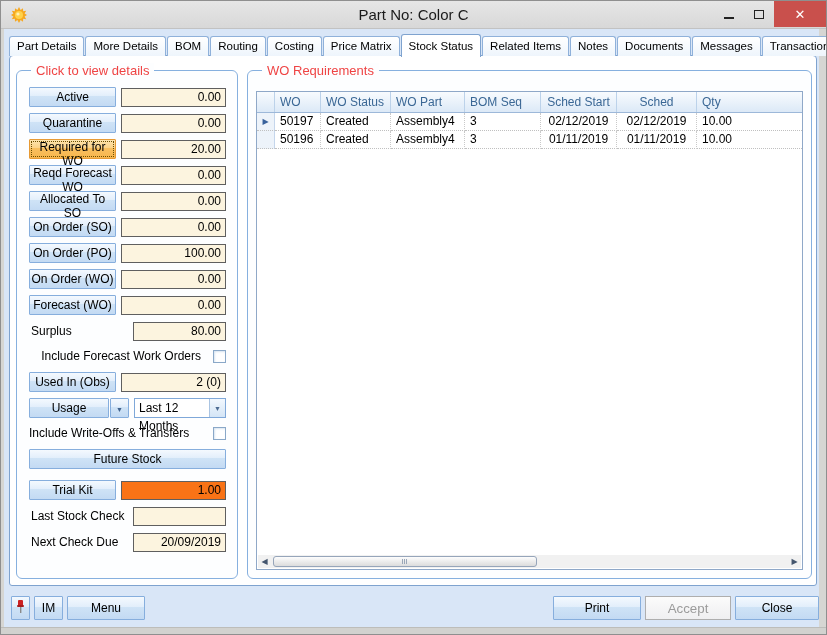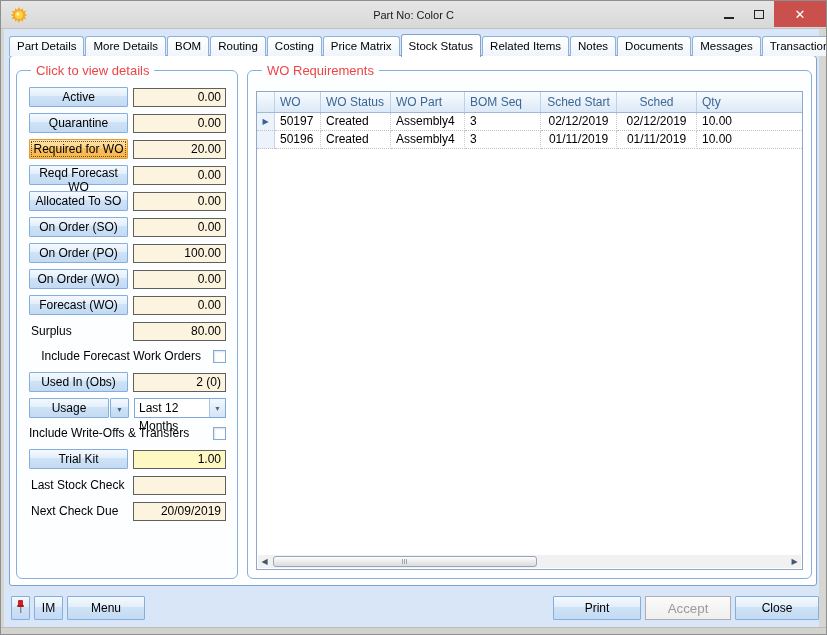--- a/index.html
+++ b/index.html
@@ -7,21 +7,21 @@
   body { font-family:"Liberation Sans", sans-serif; font-size:12px; color:#000; }
 
   .window { position:relative; width:827px; height:635px; background:#d9e6f7;
             border:1px solid #8f8f8f; overflow:hidden; }
 
   
   .titlebar { position:absolute; left:0; top:0; right:0; height:28px;
               background:linear-gradient(#e6e6e6,#d8d8d8); border-bottom:1px solid #c2c2c2;
               display:flex; align-items:center; }
   .app-icon { position:absolute; left:10px; top:6px; width:16px; height:16px; }
-  .win-title { flex:1; text-align:center; font-size:11px; color:#1a1a1a; }
+  .win-title { flex:1; text-align:center; font-size:15px; color:#1a1a1a; }
   .win-controls { position:absolute; right:0; top:0; height:28px; display:flex; align-items:flex-start; }
   .wc { width:30px; height:26px; display:flex; align-items:center; justify-content:center;
         font-size:12px; color:#222; cursor:default; }
   .wc.min span { display:block; width:10px; height:0; border-bottom:2px solid #222; margin-top:8px; }
   .wc.max span { display:block; width:10px; height:9px; border:1.5px solid #222; }
   .wc.close { width:52px; height:26px; background:#c9504c; color:#fff; font-size:13px; }
 
   
   .frame-left  { position:absolute; left:0; top:28px; bottom:0; width:3px; background:#d6d6d3; }
   .frame-right { position:absolute; right:0; top:28px; bottom:0; width:7px; background:#d6d6d3; }
@@ -46,25 +46,25 @@
   .gb-left  { left:6px;  top:14px; width:222px; height:509px; padding:16px 11px 0 12px; }
   .gb-right { left:237px; top:14px; width:565px; height:509px; }
   .gb-label { position:absolute; top:-8px; left:14px; padding:0 5px; background:#fdfeff;
               color:#ef4444; font-size:13px; }
 
   
   .d-row { display:flex; align-items:center; height:20px; margin-bottom:6px; }
   .xbtn { font-family:inherit; font-size:12px; color:#000; text-align:center; cursor:default;
           background:linear-gradient(to bottom,#f4f9fe 0%,#e2eefb 45%,#cfe3f6 46%,#c3daf3 100%);
           border:1px solid #86aedd; border-radius:1px; height:20px; }
-  .lbl-btn { width:99px; margin-right:5px; flex:0 0 auto; }
+  .lbl-btn { width:87px; margin-right:5px; flex:0 0 auto; }
   .lbl-btn.hl { background:linear-gradient(to bottom,#fde4af 0%,#fcd286 45%,#f9bf5f 46%,#f7b64d 100%);
                 border:1px solid #e79a34; outline:1px dotted #6d4e00; outline-offset:-3px; }
   .plain-lbl { width:99px; margin-right:5px; flex:0 0 auto; padding-left:2px; }
-  .field { height:19px; line-height:17px; border:1px solid #5f5f5f; background:#fef9c3;
+  .field { height:19px; line-height:17px; border:1px solid #5f5f5f; background:#f97316;
            text-align:right; padding:0 4px; flex:1 1 auto; font-size:12px; }
   .field.cream { background:#fcf4df; }
   .chk-row { display:flex; align-items:center; height:18px; margin-bottom:7px; }
   .chk-row.right { justify-content:flex-end; gap:12px; }
   .chk-row.split { justify-content:space-between; }
   .checkbox { width:13px; height:13px; background:#fff; border:1px solid #8aa8c8;
               box-shadow:inset 1px 1px 2px #d8e4f0; flex:0 0 auto; }
   .wide-btn { width:100%; margin-bottom:7px; }
   .split-wrap { display:flex; flex:0 0 auto; margin-right:5px; }
   .split-main { width:80px; }
@@ -224,20 +224,21 @@
           <span class="combo-text">Last 12 Months</span>
           <span class="combo-btn">▼</span>
         </div>
       </div>
 
       <div class="chk-row split">
         <span>Include Write-Offs &amp; Transfers</span>
         <span class="checkbox"></span>
       </div>
 
+      <button class="xbtn wide-btn">Future Stock</button>
 
       <div class="d-row" style="margin-top:4px;">
         <button class="xbtn lbl-btn">Trial Kit</button>
         <div class="field">1.00</div>
       </div>
 
       <div class="d-row">
         <span class="plain-lbl">Last Stock Check</span>
         <div class="field cream"></div>
       </div>

